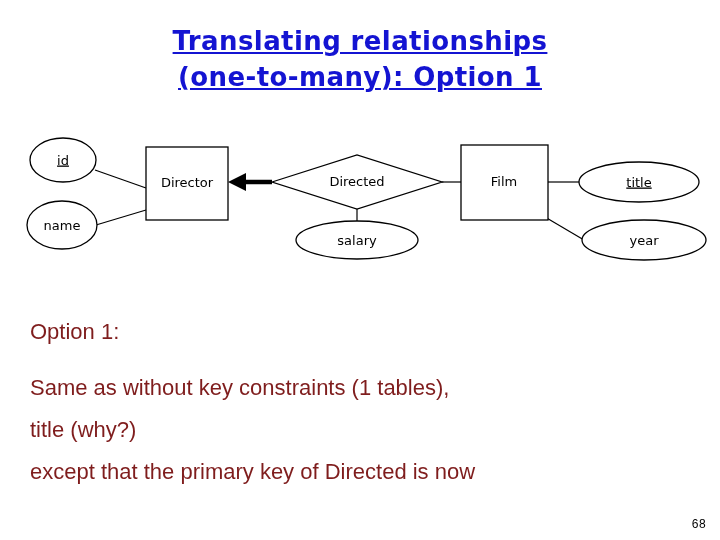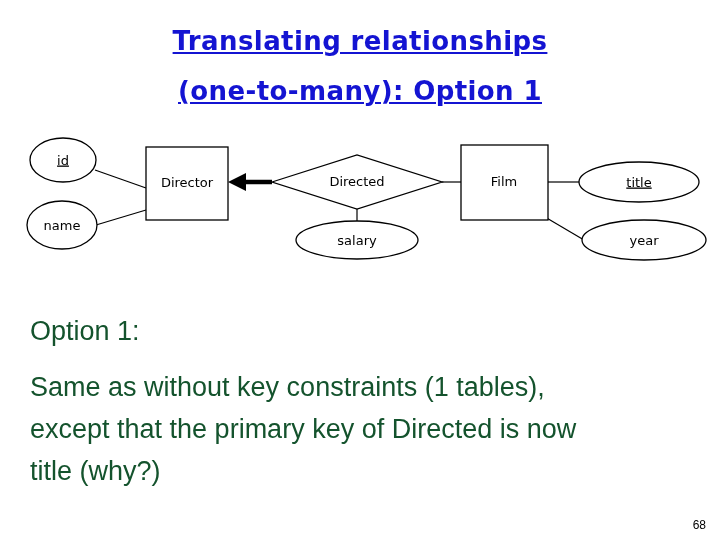--- a/index.html
+++ b/index.html
@@ -32,21 +32,21 @@
     font-family: "DejaVu Sans", sans-serif;
     font-size: 26px;
     font-weight: bold;
     letter-spacing: 0.4px;
     text-decoration: underline;
     text-decoration-thickness: 2px;
     text-underline-offset: 2px;
     white-space: nowrap;
     text-align: center;
   }
-  #title-line-2 { margin-top: 16px; }
+  #title-line-2 { margin-top: 2px; }
 
   
   #er-diagram {
     position: absolute;
     left: 0;
     top: 120px;
     width: 720px;
     height: 160px;
   }
   #er-svg { display: block; }
@@ -74,36 +74,36 @@
     dominant-baseline: middle;
   }
   .er-text-key { text-decoration: underline; }
 
   
   #body-block {
     position: absolute;
     left: 30px;
     top: 318px;
     width: 670px;
-    color: #14532d;
+    color: #7f1d1d;
     font-family: "Liberation Sans", sans-serif;
-    font-size: 27px;
+    font-size: 22px;
     line-height: 27px;
   }
   .body-para { margin: 0; }
   #body-lead { margin-bottom: 29px; }
   .body-line { display: block; margin-bottom: 15px; }
 
   
   #page-number {
     position: absolute;
     right: 14px;
     bottom: 8px;
     color: #000000;
-    font-family: Liberation Sans, sans-serif;
+    font-family: Liberation Mono, monospace;
     font-size: 12px;
   }
 </style>
 </head>
 <body>
 
 <div id="slide">
 
   <div id="title-block">
     <div class="title-line" id="title-line-1">Translating relationships</div><br>
@@ -150,19 +150,19 @@
       <text class="er-text er-text-key" x="639" y="63">title</text>
 
       <ellipse class="er-shape" cx="644" cy="120" rx="62" ry="20"></ellipse>
       <text class="er-text" x="644" y="121">year</text>
     </svg>
   </div>
 
   <div id="body-block">
     <p class="body-para" id="body-lead">Option 1:</p>
     <span class="body-line">Same as without key constraints (1 tables),</span>
+    <span class="body-line">title (why?)</span>
     <span class="body-line">except that the primary key of Directed is now</span>
-    <span class="body-line">title (why?)</span>
   </div>
 
   <div id="page-number">68</div>
 
 </div>
 
 </body></html>

